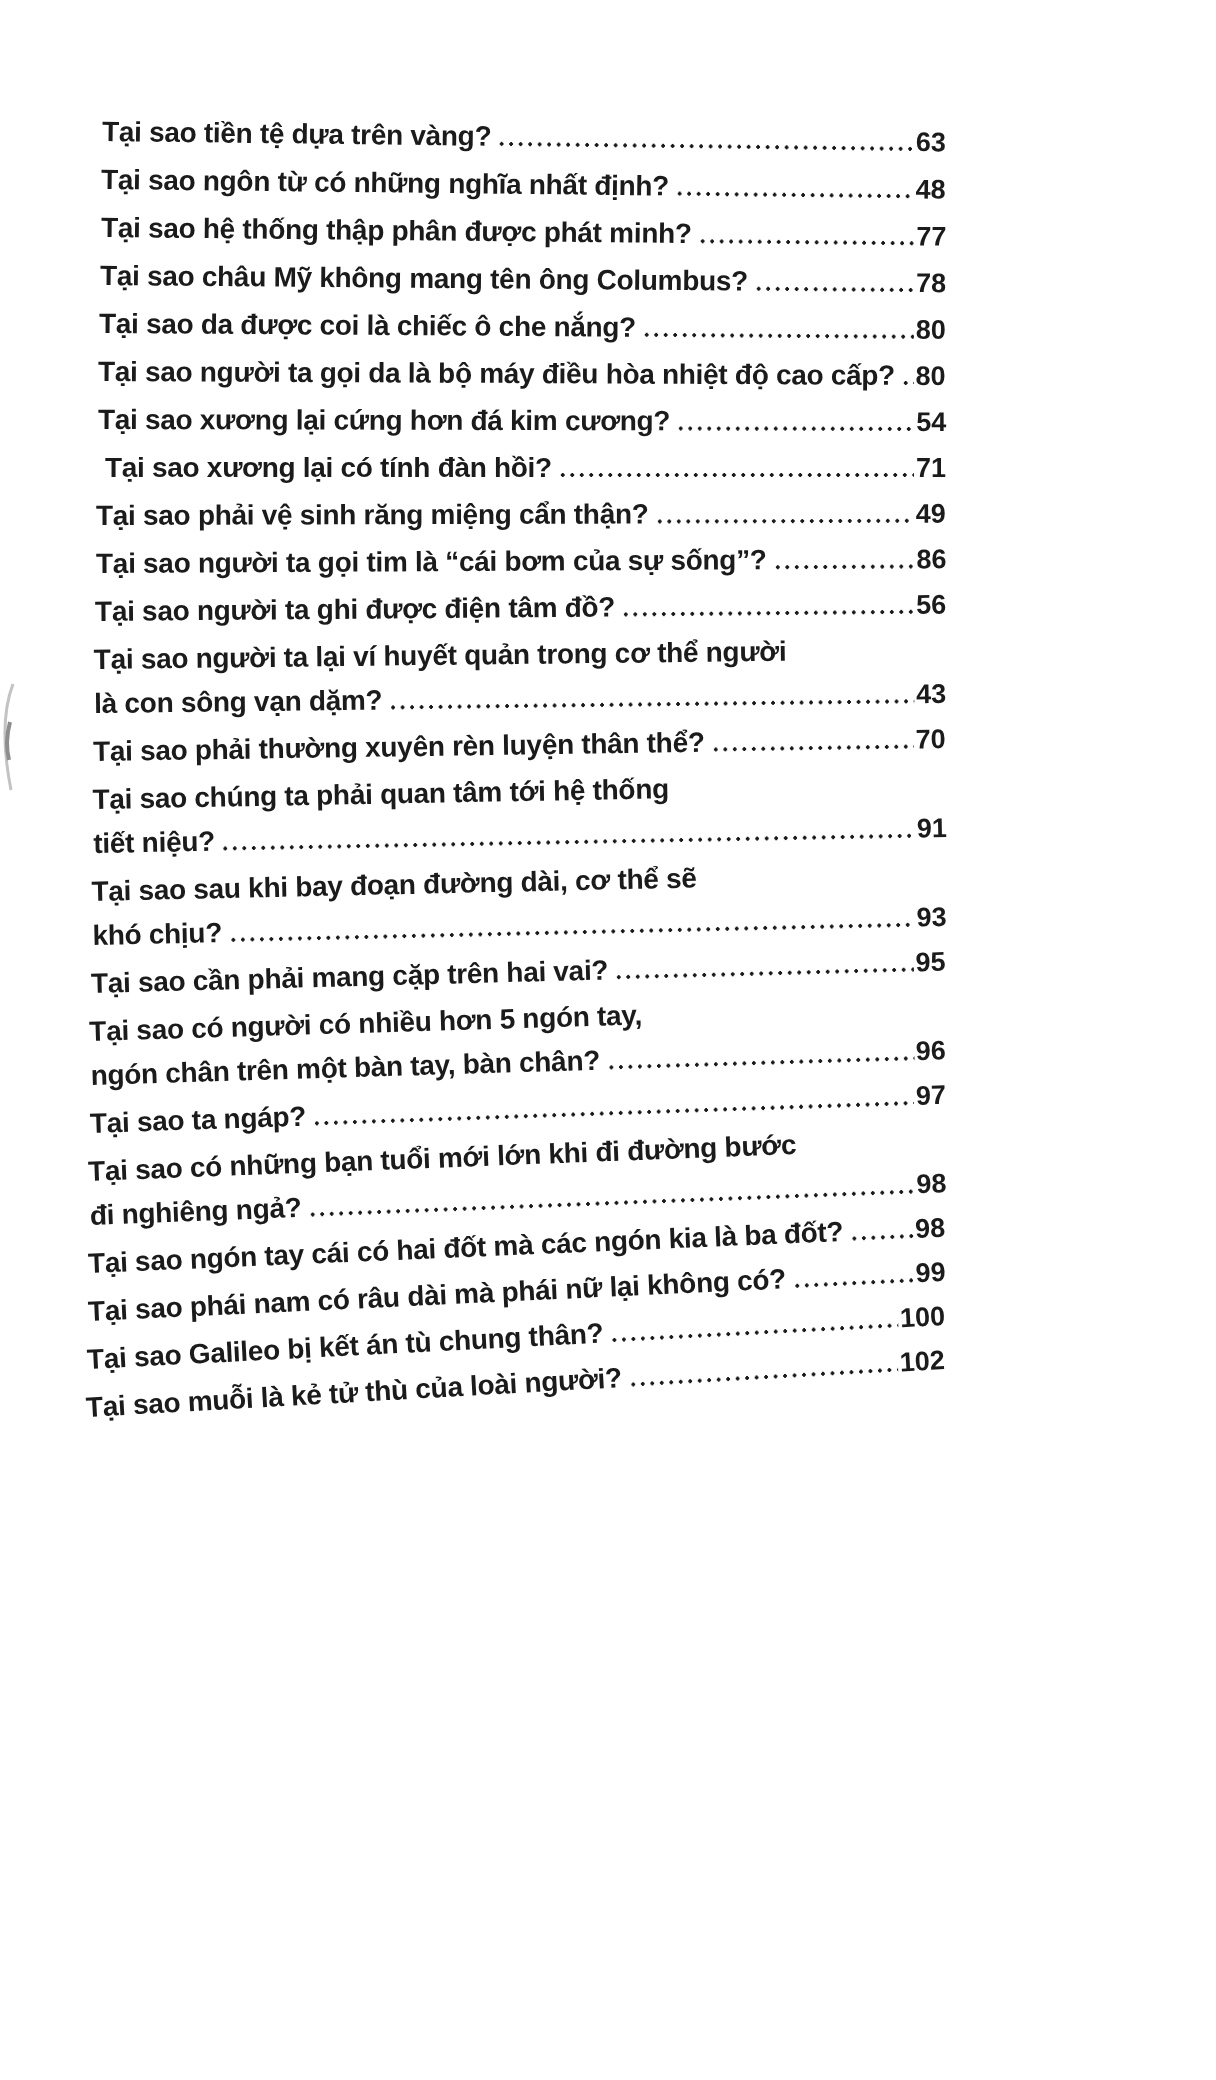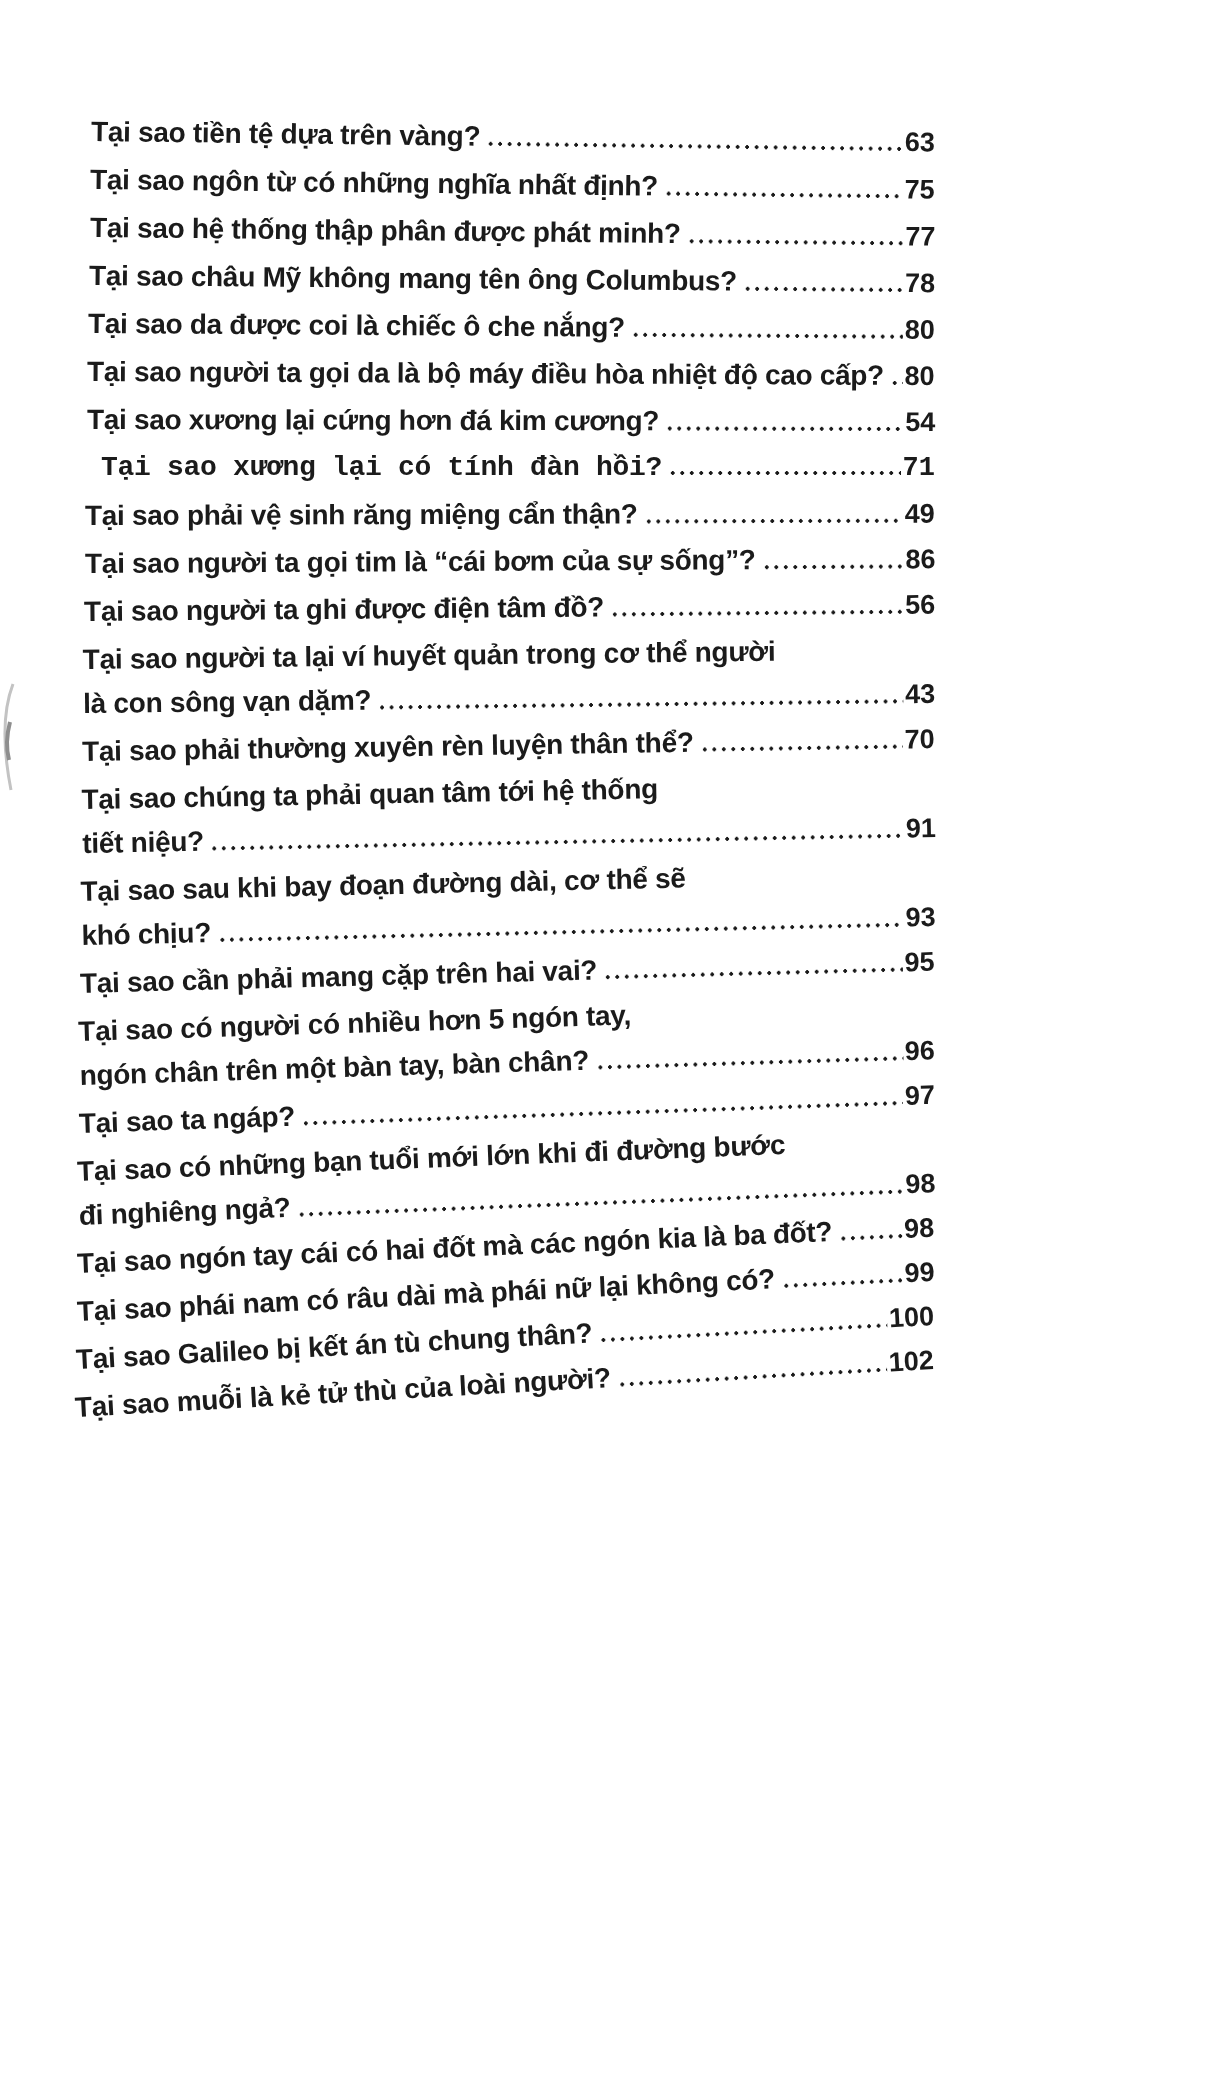--- a/index.html
+++ b/index.html
@@ -14,21 +14,21 @@
     font-family: "Liberation Sans", "DejaVu Sans", sans-serif;
   }
   #page {
     position: relative;
     width: 1216px;
     height: 2080px;
     background: #ffffff;
   }
   #toc {
     position: absolute;
-    left: 83px;
+    left: 94px;
     top: 110px;
     width: 852px;
   }
   .entry {
     margin-bottom: 4px;
     transform-origin: 0 50%;
   }
   .row {
     display: flex;
     align-items: baseline;
@@ -78,21 +78,21 @@
         <div class="row">
           <span class="txt">Tại sao tiền tệ dựa trên vàng?</span>
           <span class="leader"></span>
           <span class="pg">63</span>
         </div>
       </div>
       <div class="entry" style="transform: rotate(0.66deg); margin-left: 7.3px;">
         <div class="row">
           <span class="txt">Tại sao ngôn từ có những nghĩa nhất định?</span>
           <span class="leader"></span>
-          <span class="pg">75</span>
+          <span class="pg">48</span>
         </div>
       </div>
       <div class="entry" style="transform: rotate(0.59deg); margin-left: 6.5px;">
         <div class="row">
           <span class="txt">Tại sao hệ thống thập phân được phát minh?</span>
           <span class="leader"></span>
           <span class="pg">77</span>
         </div>
       </div>
       <div class="entry" style="transform: rotate(0.5deg); margin-left: 5.8px;">
@@ -116,21 +116,21 @@
           <span class="pg">80</span>
         </div>
       </div>
       <div class="entry" style="transform: rotate(0.14deg); margin-left: 3.6px;">
         <div class="row">
           <span class="txt">Tại sao xương lại cứng hơn đá kim cương?</span>
           <span class="leader"></span>
           <span class="pg">54</span>
         </div>
       </div>
-      <div class="entry" style="transform: rotate(0deg); margin-left: 18px; font-family: Liberation Mono, monospace;">
+      <div class="entry" style="transform: rotate(0deg); margin-left: 11px;">
         <div class="row">
           <span class="txt">Tại sao xương lại có tính đàn hồi?</span>
           <span class="leader"></span>
           <span class="pg">71</span>
         </div>
       </div>
       <div class="entry" style="transform: rotate(-0.16deg); margin-left: 2.2px;">
         <div class="row">
           <span class="txt">Tại sao phải vệ sinh răng miệng cẩn thận?</span>
           <span class="leader"></span>

